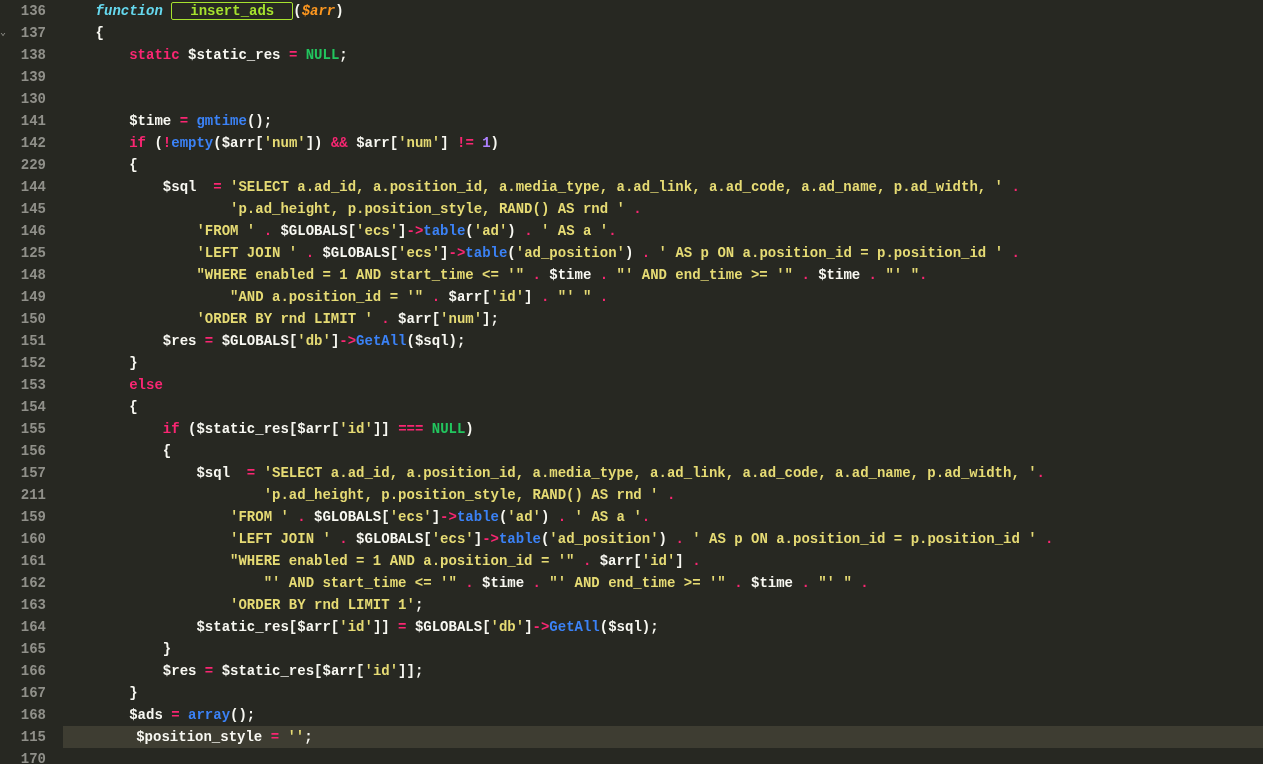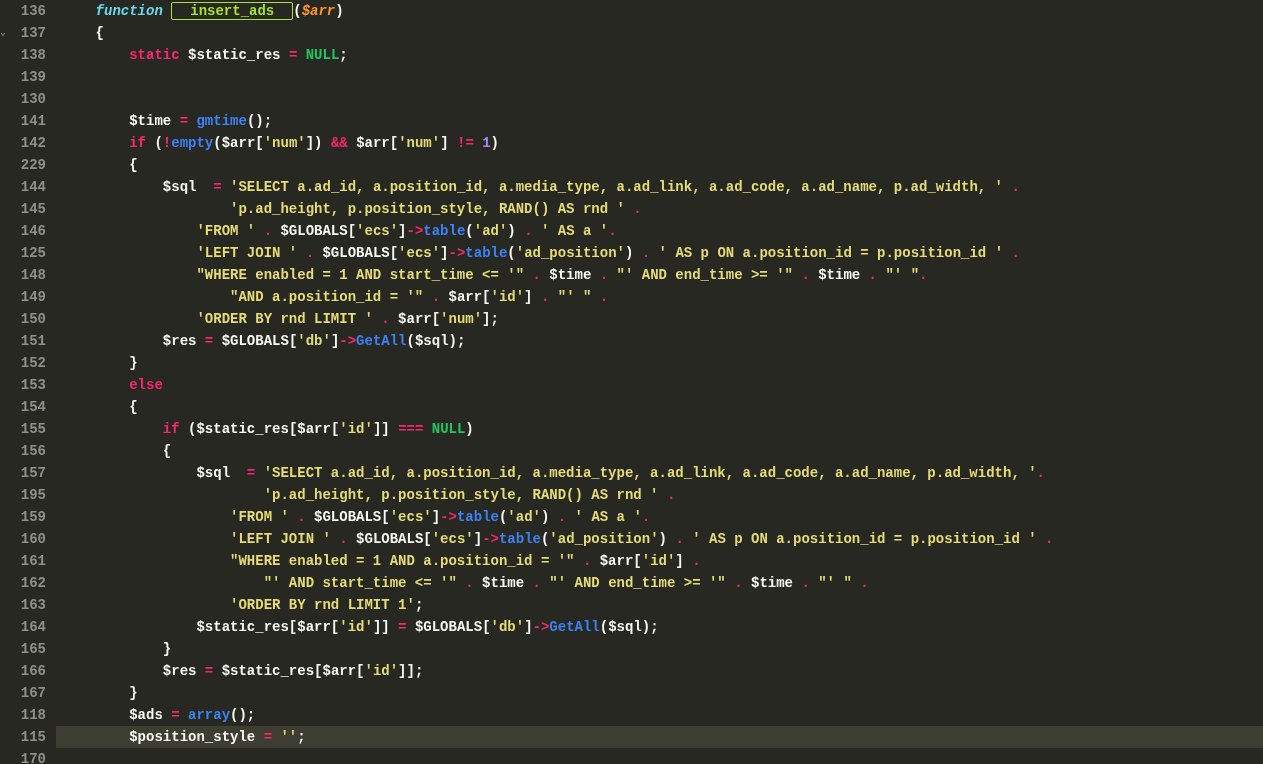--- a/index.html
+++ b/index.html
@@ -28,21 +28,21 @@
   left: 0px;
   color: #90908a;
   font-size: 10px;
 }
 .code {
   flex: 1;
   white-space: pre;
   position: relative;
 }
 .line { height: 22px; padding-left: 6px; }
-.line.hl { background: #3e3d32; }
+.line.hl { background: #3e3d32; margin-left: 7px; }
 .kw { color: #66d9ef; font-style: italic; }
 .kw2 { color: #f92672; }
 .fnbox { color: #a6e22e; border: 1px solid #a6e22e; padding: 0 18px; border-radius: 2px; }
 .var { color: #fd971f; font-style: italic; }
 .varw { color: #f8f8f2; }
 .str { color: #e6db74; }
 .num { color: #ae81ff; }
 .const { color: #22c55e; }
 .op { color: #f92672; }
 .punc { color: #f8f8f2; }
@@ -69,28 +69,28 @@
       <div class="ln">148</div>
       <div class="ln">149</div>
       <div class="ln">150</div>
       <div class="ln">151</div>
       <div class="ln">152</div>
       <div class="ln">153</div>
       <div class="ln">154</div>
       <div class="ln">155</div>
       <div class="ln">156</div>
       <div class="ln">157</div>
-      <div class="ln">195</div>
+      <div class="ln">211</div>
       <div class="ln">159</div>
       <div class="ln">160</div>
       <div class="ln">161</div>
       <div class="ln">162</div>
       <div class="ln">163</div>
       <div class="ln">164</div>
       <div class="ln">165</div>
       <div class="ln">166</div>
       <div class="ln">167</div>
-      <div class="ln">118</div>
+      <div class="ln">168</div>
       <div class="ln">115</div>
       <div class="ln">170</div>
     </div>
   <div class="code"><div class="line"><span class="punc">    </span><span class="kw">function</span><span class="punc"> </span><span class="fnbox">insert_ads</span><span class="punc">(</span><span class="var">$arr</span><span class="punc">)</span></div><div class="line"><span class="punc">    {</span></div><div class="line"><span class="punc">        </span><span class="kw2">static</span><span class="punc"> </span><span class="varw">$static_res</span><span class="punc"> </span><span class="op">=</span><span class="punc"> </span><span class="const">NULL</span><span class="punc">;</span></div><div class="line"><span class="punc"></span></div><div class="line"><span class="punc"></span></div><div class="line"><span class="punc">        </span><span class="varw">$time</span><span class="punc"> </span><span class="op">=</span><span class="punc"> </span><span class="call">gmtime</span><span class="punc">();</span></div><div class="line"><span class="punc">        </span><span class="kw2">if</span><span class="punc"> (</span><span class="op">!</span><span class="call">empty</span><span class="punc">(</span><span class="varw">$arr</span><span class="punc">[</span><span class="str">'num'</span><span class="punc">]) </span><span class="op">&amp;&amp;</span><span class="punc"> </span><span class="varw">$arr</span><span class="punc">[</span><span class="str">'num'</span><span class="punc">] </span><span class="op">!=</span><span class="punc"> </span><span class="num">1</span><span class="punc">)</span></div><div class="line"><span class="punc">        {</span></div><div class="line"><span class="punc">            </span><span class="varw">$sql</span><span class="punc">  </span><span class="op">=</span><span class="punc"> </span><span class="str">'SELECT a.ad_id, a.position_id, a.media_type, a.ad_link, a.ad_code, a.ad_name, p.ad_width, '</span><span class="punc"> </span><span class="op">.</span></div><div class="line"><span class="punc">                    </span><span class="str">'p.ad_height, p.position_style, RAND() AS rnd '</span><span class="punc"> </span><span class="op">.</span></div><div class="line"><span class="punc">                </span><span class="str">'FROM '</span><span class="punc"> </span><span class="op">.</span><span class="punc"> </span><span class="varw">$GLOBALS</span><span class="punc">[</span><span class="str">'ecs'</span><span class="punc">]</span><span class="op">-&gt;</span><span class="call">table</span><span class="punc">(</span><span class="str">'ad'</span><span class="punc">) </span><span class="op">.</span><span class="punc"> </span><span class="str">' AS a '</span><span class="op">.</span></div><div class="line"><span class="punc">                </span><span class="str">'LEFT JOIN '</span><span class="punc"> </span><span class="op">.</span><span class="punc"> </span><span class="varw">$GLOBALS</span><span class="punc">[</span><span class="str">'ecs'</span><span class="punc">]</span><span class="op">-&gt;</span><span class="call">table</span><span class="punc">(</span><span class="str">'ad_position'</span><span class="punc">) </span><span class="op">.</span><span class="punc"> </span><span class="str">' AS p ON a.position_id = p.position_id '</span><span class="punc"> </span><span class="op">.</span></div><div class="line"><span class="punc">                </span><span class="str">"WHERE enabled = 1 AND start_time &lt;= '"</span><span class="punc"> </span><span class="op">.</span><span class="punc"> </span><span class="varw">$time</span><span class="punc"> </span><span class="op">.</span><span class="punc"> </span><span class="str">"' AND end_time &gt;= '"</span><span class="punc"> </span><span class="op">.</span><span class="punc"> </span><span class="varw">$time</span><span class="punc"> </span><span class="op">.</span><span class="punc"> </span><span class="str">"' "</span><span class="op">.</span></div><div class="line"><span class="punc">                    </span><span class="str">"AND a.position_id = '"</span><span class="punc"> </span><span class="op">.</span><span class="punc"> </span><span class="varw">$arr</span><span class="punc">[</span><span class="str">'id'</span><span class="punc">] </span><span class="op">.</span><span class="punc"> </span><span class="str">"' "</span><span class="punc"> </span><span class="op">.</span></div><div class="line"><span class="punc">                </span><span class="str">'ORDER BY rnd LIMIT '</span><span class="punc"> </span><span class="op">.</span><span class="punc"> </span><span class="varw">$arr</span><span class="punc">[</span><span class="str">'num'</span><span class="punc">];</span></div><div class="line"><span class="punc">            </span><span class="varw">$res</span><span class="punc"> </span><span class="op">=</span><span class="punc"> </span><span class="varw">$GLOBALS</span><span class="punc">[</span><span class="str">'db'</span><span class="punc">]</span><span class="op">-&gt;</span><span class="call">GetAll</span><span class="punc">(</span><span class="varw">$sql</span><span class="punc">);</span></div><div class="line"><span class="punc">        }</span></div><div class="line"><span class="punc">        </span><span class="kw2">else</span></div><div class="line"><span class="punc">        {</span></div><div class="line"><span class="punc">            </span><span class="kw2">if</span><span class="punc"> (</span><span class="varw">$static_res</span><span class="punc">[</span><span class="varw">$arr</span><span class="punc">[</span><span class="str">'id'</span><span class="punc">]] </span><span class="op">===</span><span class="punc"> </span><span class="const">NULL</span><span class="punc">)</span></div><div class="line"><span class="punc">            {</span></div><div class="line"><span class="punc">                </span><span class="varw">$sql</span><span class="punc">  </span><span class="op">=</span><span class="punc"> </span><span class="str">'SELECT a.ad_id, a.position_id, a.media_type, a.ad_link, a.ad_code, a.ad_name, p.ad_width, '</span><span class="op">.</span></div><div class="line"><span class="punc">                        </span><span class="str">'p.ad_height, p.position_style, RAND() AS rnd '</span><span class="punc"> </span><span class="op">.</span></div><div class="line"><span class="punc">                    </span><span class="str">'FROM '</span><span class="punc"> </span><span class="op">.</span><span class="punc"> </span><span class="varw">$GLOBALS</span><span class="punc">[</span><span class="str">'ecs'</span><span class="punc">]</span><span class="op">-&gt;</span><span class="call">table</span><span class="punc">(</span><span class="str">'ad'</span><span class="punc">) </span><span class="op">.</span><span class="punc"> </span><span class="str">' AS a '</span><span class="op">.</span></div><div class="line"><span class="punc">                    </span><span class="str">'LEFT JOIN '</span><span class="punc"> </span><span class="op">.</span><span class="punc"> </span><span class="varw">$GLOBALS</span><span class="punc">[</span><span class="str">'ecs'</span><span class="punc">]</span><span class="op">-&gt;</span><span class="call">table</span><span class="punc">(</span><span class="str">'ad_position'</span><span class="punc">) </span><span class="op">.</span><span class="punc"> </span><span class="str">' AS p ON a.position_id = p.position_id '</span><span class="punc"> </span><span class="op">.</span></div><div class="line"><span class="punc">                    </span><span class="str">"WHERE enabled = 1 AND a.position_id = '"</span><span class="punc"> </span><span class="op">.</span><span class="punc"> </span><span class="varw">$arr</span><span class="punc">[</span><span class="str">'id'</span><span class="punc">] </span><span class="op">.</span></div><div class="line"><span class="punc">                        </span><span class="str">"' AND start_time &lt;= '"</span><span class="punc"> </span><span class="op">.</span><span class="punc"> </span><span class="varw">$time</span><span class="punc"> </span><span class="op">.</span><span class="punc"> </span><span class="str">"' AND end_time &gt;= '"</span><span class="punc"> </span><span class="op">.</span><span class="punc"> </span><span class="varw">$time</span><span class="punc"> </span><span class="op">.</span><span class="punc"> </span><span class="str">"' "</span><span class="punc"> </span><span class="op">.</span></div><div class="line"><span class="punc">                    </span><span class="str">'ORDER BY rnd LIMIT 1'</span><span class="punc">;</span></div><div class="line"><span class="punc">                </span><span class="varw">$static_res</span><span class="punc">[</span><span class="varw">$arr</span><span class="punc">[</span><span class="str">'id'</span><span class="punc">]] </span><span class="op">=</span><span class="punc"> </span><span class="varw">$GLOBALS</span><span class="punc">[</span><span class="str">'db'</span><span class="punc">]</span><span class="op">-&gt;</span><span class="call">GetAll</span><span class="punc">(</span><span class="varw">$sql</span><span class="punc">);</span></div><div class="line"><span class="punc">            }</span></div><div class="line"><span class="punc">            </span><span class="varw">$res</span><span class="punc"> </span><span class="op">=</span><span class="punc"> </span><span class="varw">$static_res</span><span class="punc">[</span><span class="varw">$arr</span><span class="punc">[</span><span class="str">'id'</span><span class="punc">]];</span></div><div class="line"><span class="punc">        }</span></div><div class="line"><span class="punc">        </span><span class="varw">$ads</span><span class="punc"> </span><span class="op">=</span><span class="punc"> </span><span class="call">array</span><span class="punc">();</span></div><div class="line hl"><span class="punc">        </span><span class="varw">$position_style</span><span class="punc"> </span><span class="op">=</span><span class="punc"> </span><span class="str">''</span><span class="punc">;</span></div><div class="line"><span class="punc"></span></div></div>
 </div>
 
 </body></html>

